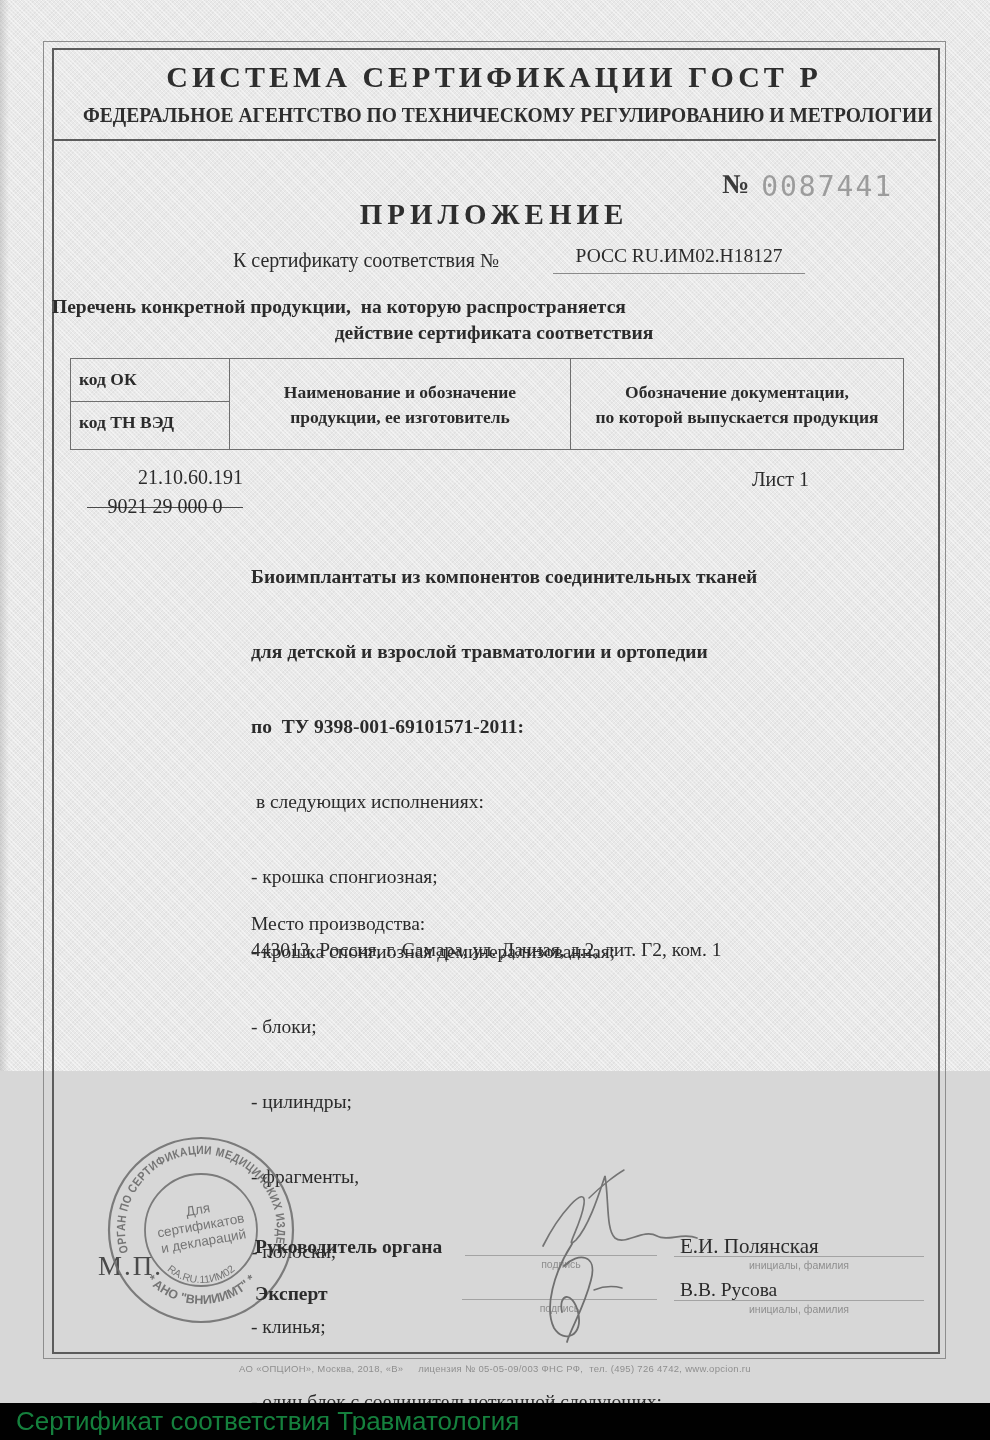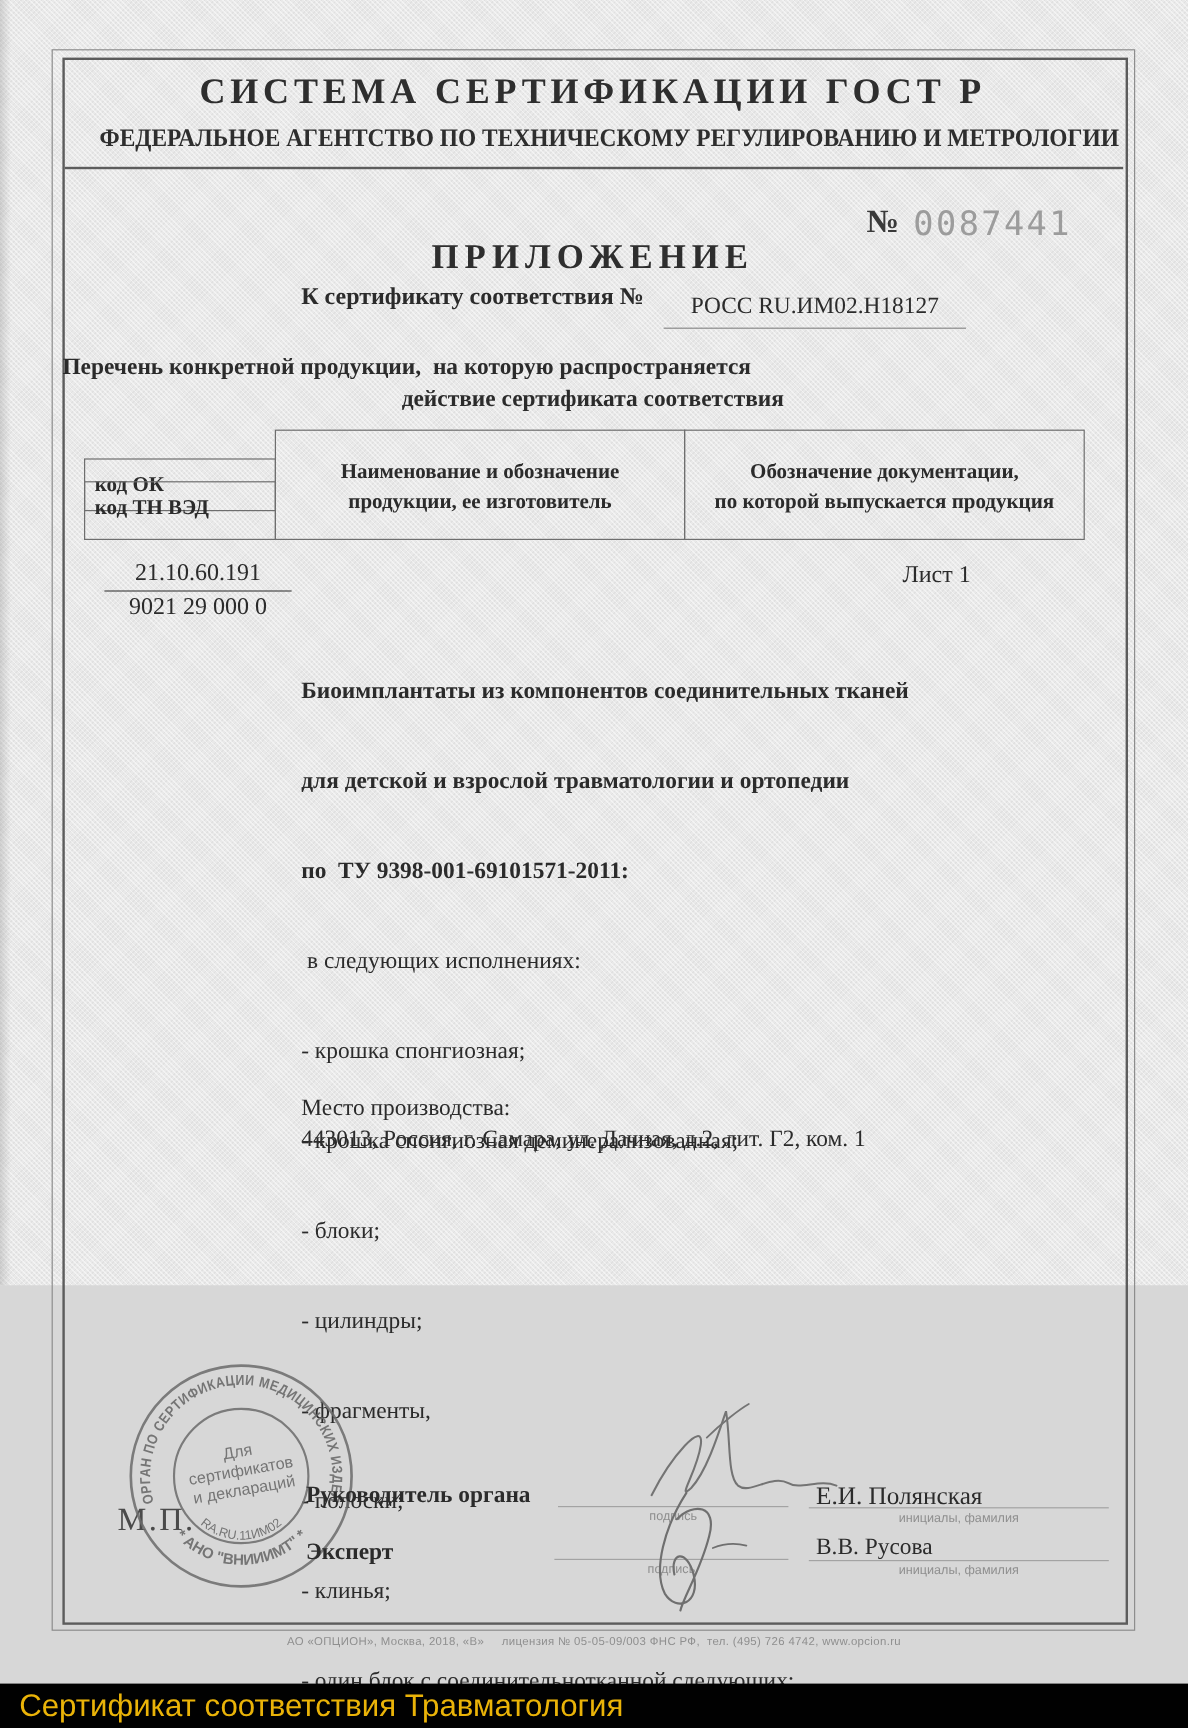--- a/index.html
+++ b/index.html
@@ -27,37 +27,37 @@
     transform:scaleX(.93);transform-origin:50% 50%;}
   
   .serial{left:722px;top:169px;display:flex;align-items:flex-start;}
   .serial-label{font-size:27px;font-weight:bold;color:#3a3a3a;}
   .serial-value{font-family:"DejaVu Sans Mono", monospace;font-size:28px;color:#9c9c9c;
     letter-spacing:2px;margin-left:12px;margin-top:1px;}
   
   .doc-title{left:52px;top:198px;width:884px;text-align:center;
     font-size:29px;font-weight:bold;letter-spacing:5px;color:#2e2e2e;}
   
-  .cert-label{left:233px;top:236px;font-size:20px;font-weight:bold;margin-left:18px;}
+  .cert-label{left:233px;top:249px;font-size:20px;font-weight:normal;}
   .cert-value{left:553px;top:245px;width:252px;text-align:center;font-size:19.5px;
     border-bottom:1.5px solid #8a8a8a;padding-bottom:6px;}
   .purpose1{left:52px;top:296px;width:884px;text-align:left;font-size:19.5px;font-weight:bold;white-space:pre-wrap;}
   .purpose2{left:52px;top:322px;width:884px;text-align:center;font-size:19.5px;font-weight:bold;}
   
   .tbl{left:70px;top:358px;width:834px;height:92px;}
   .cell{position:absolute;border:1px solid #6e6e6e;box-sizing:border-box;font-size:17.5px;font-weight:bold;}
-  .cell-ok{left:0;top:0;width:160px;height:44px;margin-top:24px;}
+  .cell-ok{left:0;top:0;width:160px;height:44px;}
   .cell-tnved{left:0;top:43px;width:160px;height:49px;}
   .cell-ok span,.cell-tnved span{position:absolute;left:8px;top:10px;}
   .cell-name{left:159px;top:0;width:342px;height:92px;}
   .cell-doc{left:500px;top:0;width:334px;height:92px;}
   .cell-center{display:flex;flex-direction:column;align-items:center;justify-content:center;gap:3px;line-height:22px;text-align:center;}
   
-  .code-ok{left:87px;top:466px;width:156px;text-align:center;font-size:20px;
-    border-bottom:1.5px solid #4a4a4a;padding-bottom:3px;}
+  .code-ok{left:87px;top:466px;width:156px;text-align:right;font-size:20px;
+    border-bottom:1.5px solid #4a4a4a;padding-bottom:18px;}
   .code-tnved{left:87px;top:495px;width:156px;text-align:center;font-size:20px;}
   .sheet{left:752px;top:468px;font-size:20px;}
   
   .product{left:251px;top:514px;width:640px;font-size:19.5px;line-height:25px;white-space:pre-wrap;}
   .product .b{font-weight:bold;}
   .place{left:251px;top:911px;width:640px;font-size:19.5px;line-height:25.5px;}
   
   .mp{left:98px;top:1251px;font-size:27px;letter-spacing:2px;color:#4a4a4a;}
   .stamp{left:103px;top:1132px;width:196px;height:196px;opacity:.85;}
   
@@ -75,21 +75,21 @@
   .nameline2{left:674px;top:1300px;width:250px;}
   .namelabel1{left:674px;top:1259px;width:250px;}
   .namelabel2{left:674px;top:1303px;width:250px;}
   .sig-svg{pointer-events:none;}
   
   .printline{left:0;top:1363px;width:990px;text-align:center;
     font-family:"Liberation Sans", sans-serif;font-size:9.5px;color:#8f8f8f;
     letter-spacing:.3px;white-space:pre;}
   .caption-bar{left:0;top:1403px;width:990px;height:37px;background:#010101;}
   .caption-text{position:absolute;left:16px;top:0;line-height:36px;
-    font-family:"Liberation Sans", sans-serif;font-size:26px;color:#eab308;}
+    font-family:"Liberation Sans", sans-serif;font-size:26px;color:#15803d;}
   .stamp text{font-family:"Liberation Sans", sans-serif;fill:#646464;}
 </style>
 </head>
 <body>
 
 <div id="paper">
 
   <div class="abs frame-outer"></div>
   <div class="abs frame-inner"></div>
 

